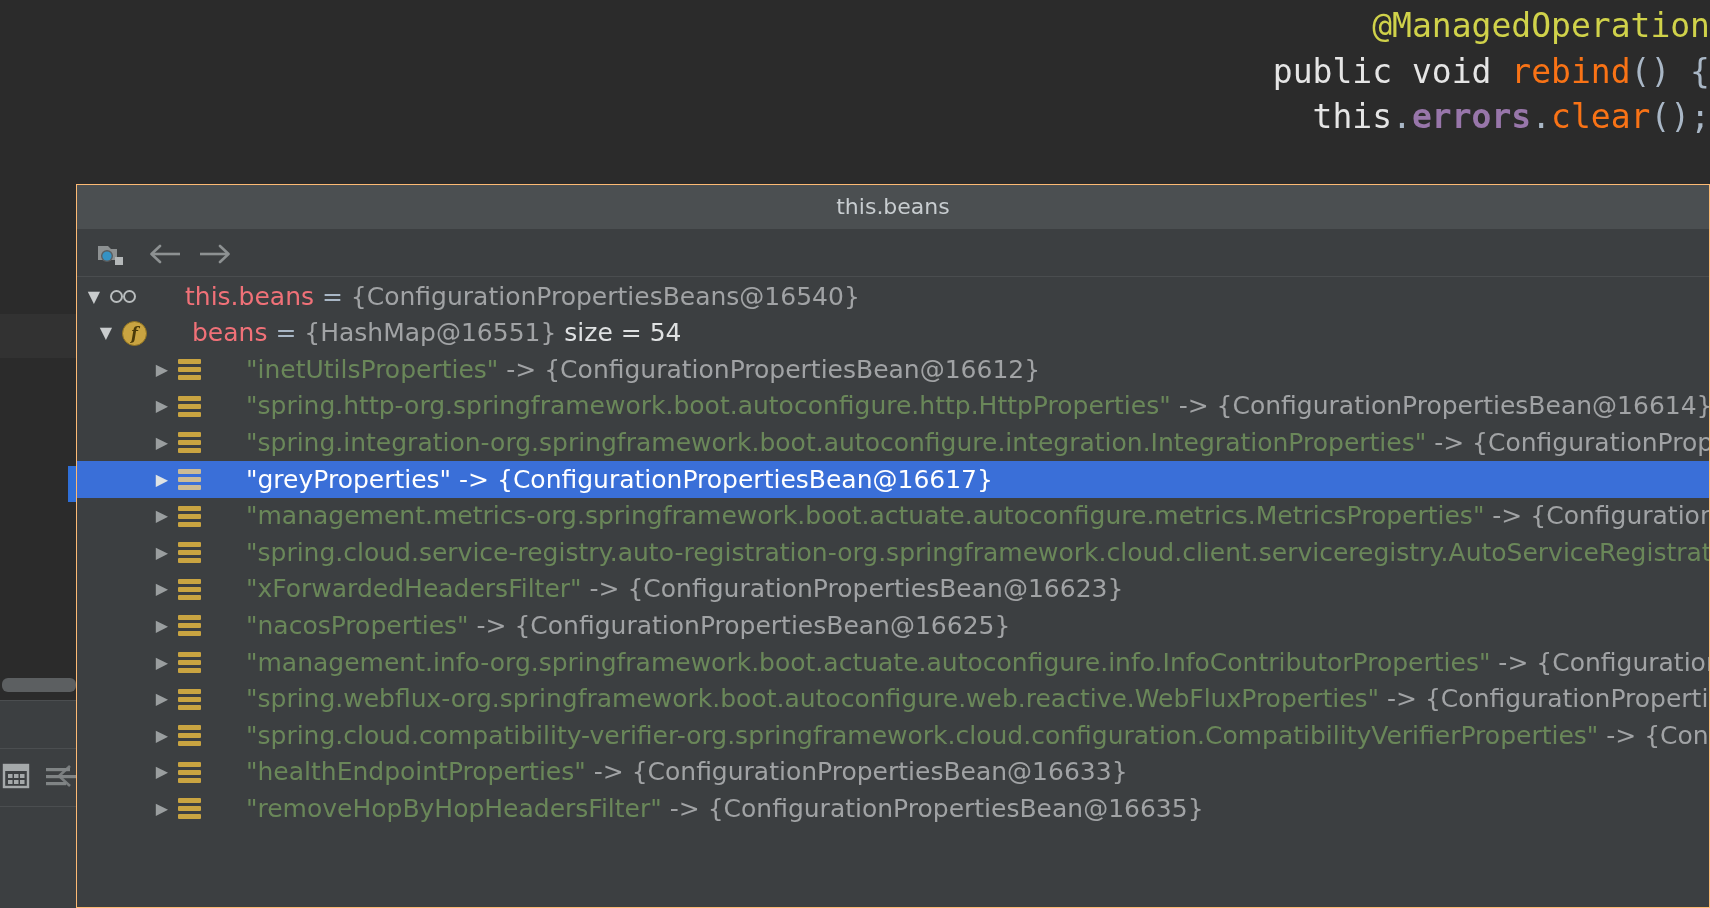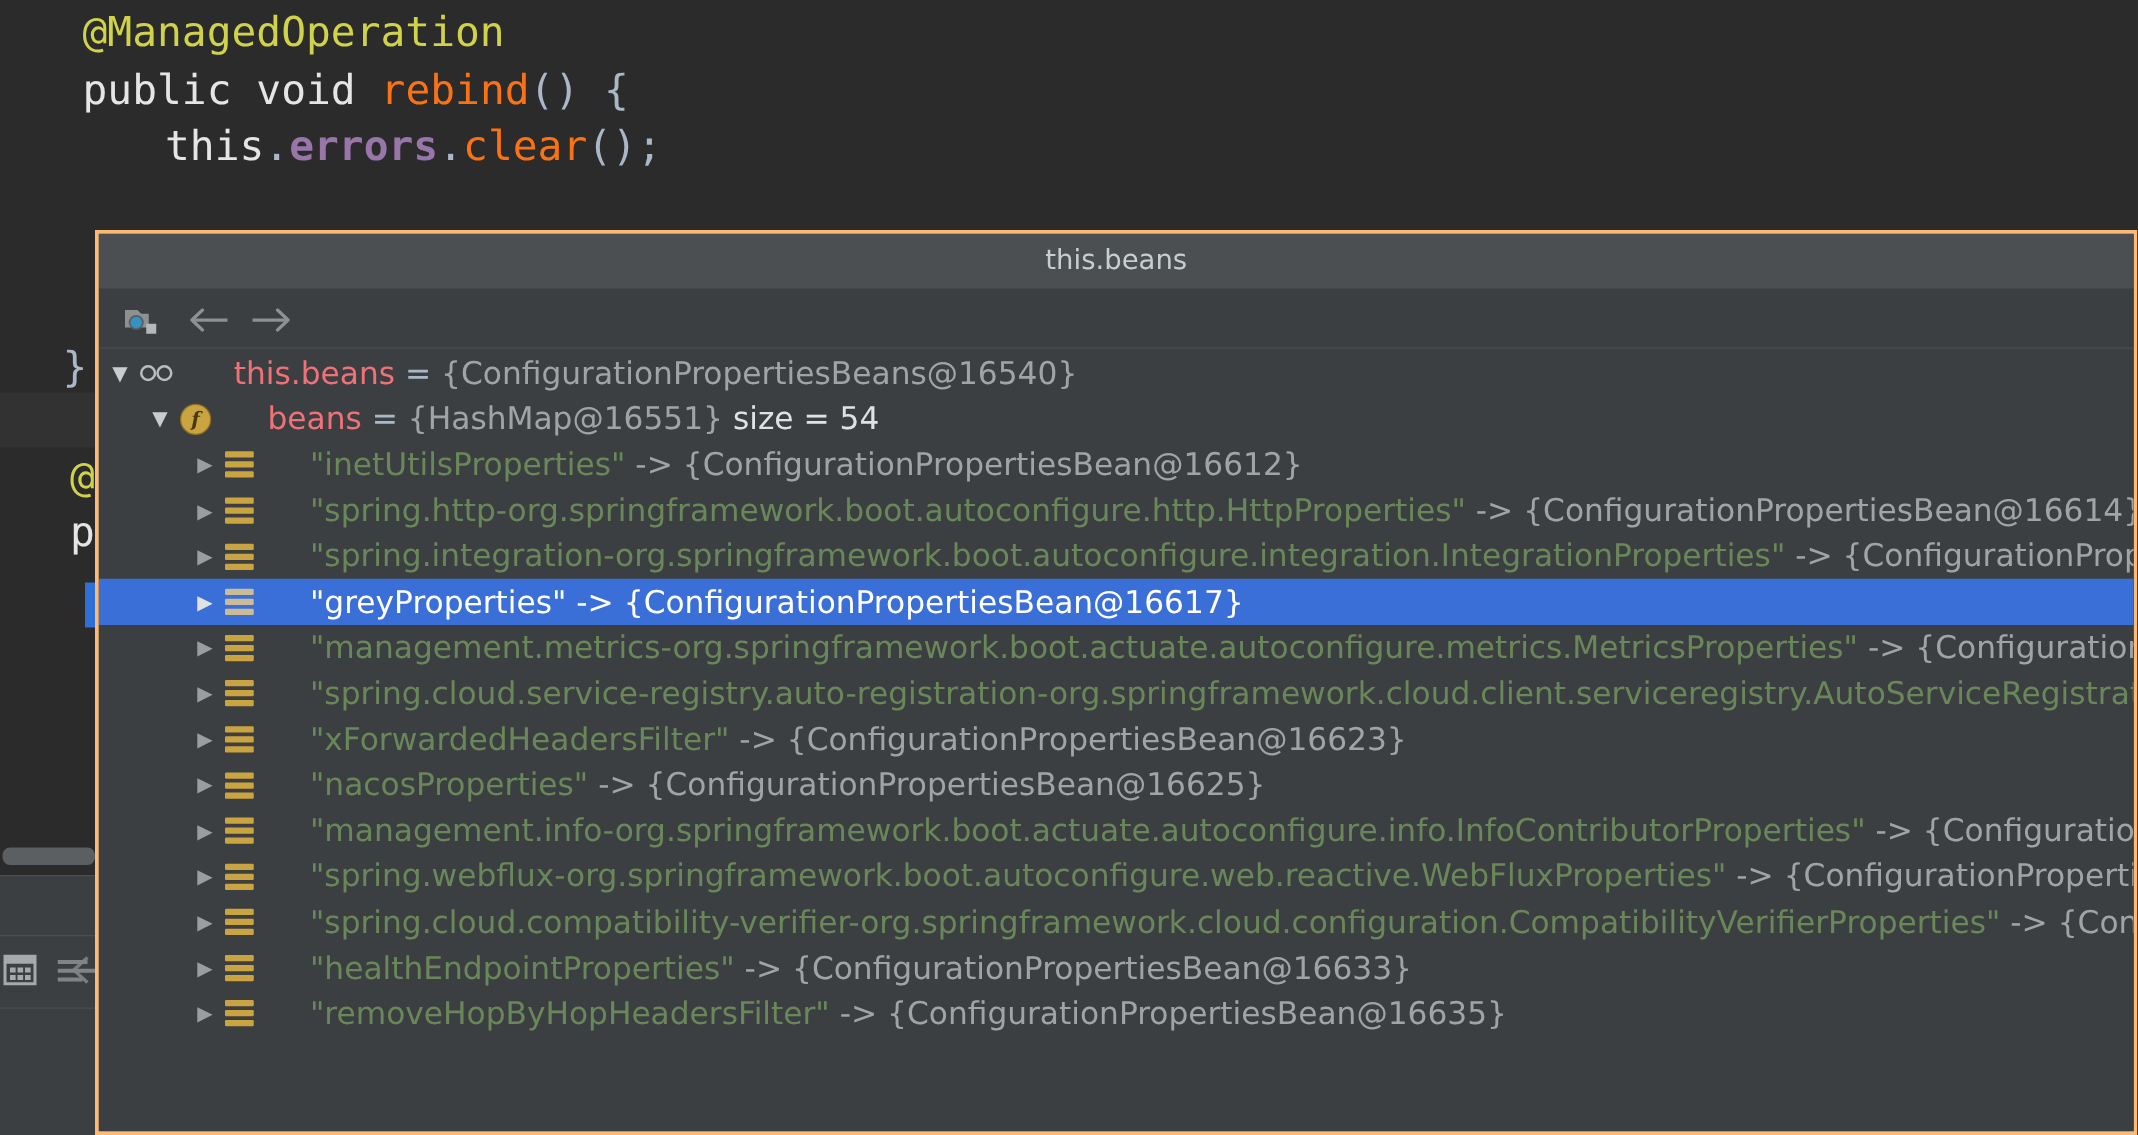--- a/index.html
+++ b/index.html
@@ -10,20 +10,21 @@
   }
   .screen{position:relative;width:1710px;height:908px;overflow:hidden;background:#2b2b2b;}
 
   
   .editor{position:absolute;inset:0;background:#2b2b2b;}
   .code-line{
     position:absolute;left:0;right:0;height:44px;
     font-family:"DejaVu Sans Mono","Liberation Mono",monospace;
     font-size:33px;line-height:44px;white-space:pre;
     color:#a9b7c6;
+    text-align:right;
   }
   .cur-line-hl{position:absolute;left:0;right:0;background:#323232;}
 
   .tok-ann{color:#d0d24a;}
   .tok-kw{color:#e5e5e5;}
   .tok-method{color:#f97316;}
   .tok-plain{color:#a9b7c6;}
   .tok-field{color:#9876aa;font-weight:bold;}
   .hl-ident{background:#4e4e4e;border-radius:2px;}
 
@@ -35,21 +36,21 @@
 
   
   .bottom-strip{position:absolute;left:0;background:#3c3f41;}
   .strip-div{position:absolute;background:#4b4e50;height:1px;}
   .tool-icon{position:absolute;opacity:.85;}
 
   
   .popup{
     position:absolute;left:76px;top:184px;width:1634px;height:724px;
     background:#3c3f41;
-    border:3px solid #fdba74;
+    border:1px solid #fdba74;
     box-sizing:border-box;
     overflow:hidden;
   }
   .popup-title{
     position:absolute;left:0;top:0;width:100%;height:44px;
     background:#4b4f51;
     color:#c8cdd0;font-size:22px;line-height:44px;text-align:center;
     font-family:"DejaVu Sans","Liberation Sans",sans-serif;
   }
   .popup-toolbar{
@@ -72,21 +73,21 @@
   }
   .row.selected{background:#3a6fd8;}
   .row .arrow{
     display:inline-block;width:18px;text-align:center;color:#9a9e9f;
     font-size:16px;vertical-align:middle;
   }
   .row .arrow.open{color:#c9cccd;}
   .row .txt{vertical-align:middle;margin-left:36px;}
 
   .ind-0{padding-left:8px;}
-  .ind-1{padding-left:40px;}
+  .ind-1{padding-left:20px;}
   .ind-2{padding-left:76px;}
 
   .ico{display:inline-block;vertical-align:middle;margin:0 9px 0 7px;position:relative;}
 
   
   .ico-watch{width:30px;height:22px;}
   .ico-watch i{
     position:absolute;top:4px;width:13px;height:13px;border:2.5px solid #b9bdbe;
     border-radius:50%;box-sizing:border-box;
   }

